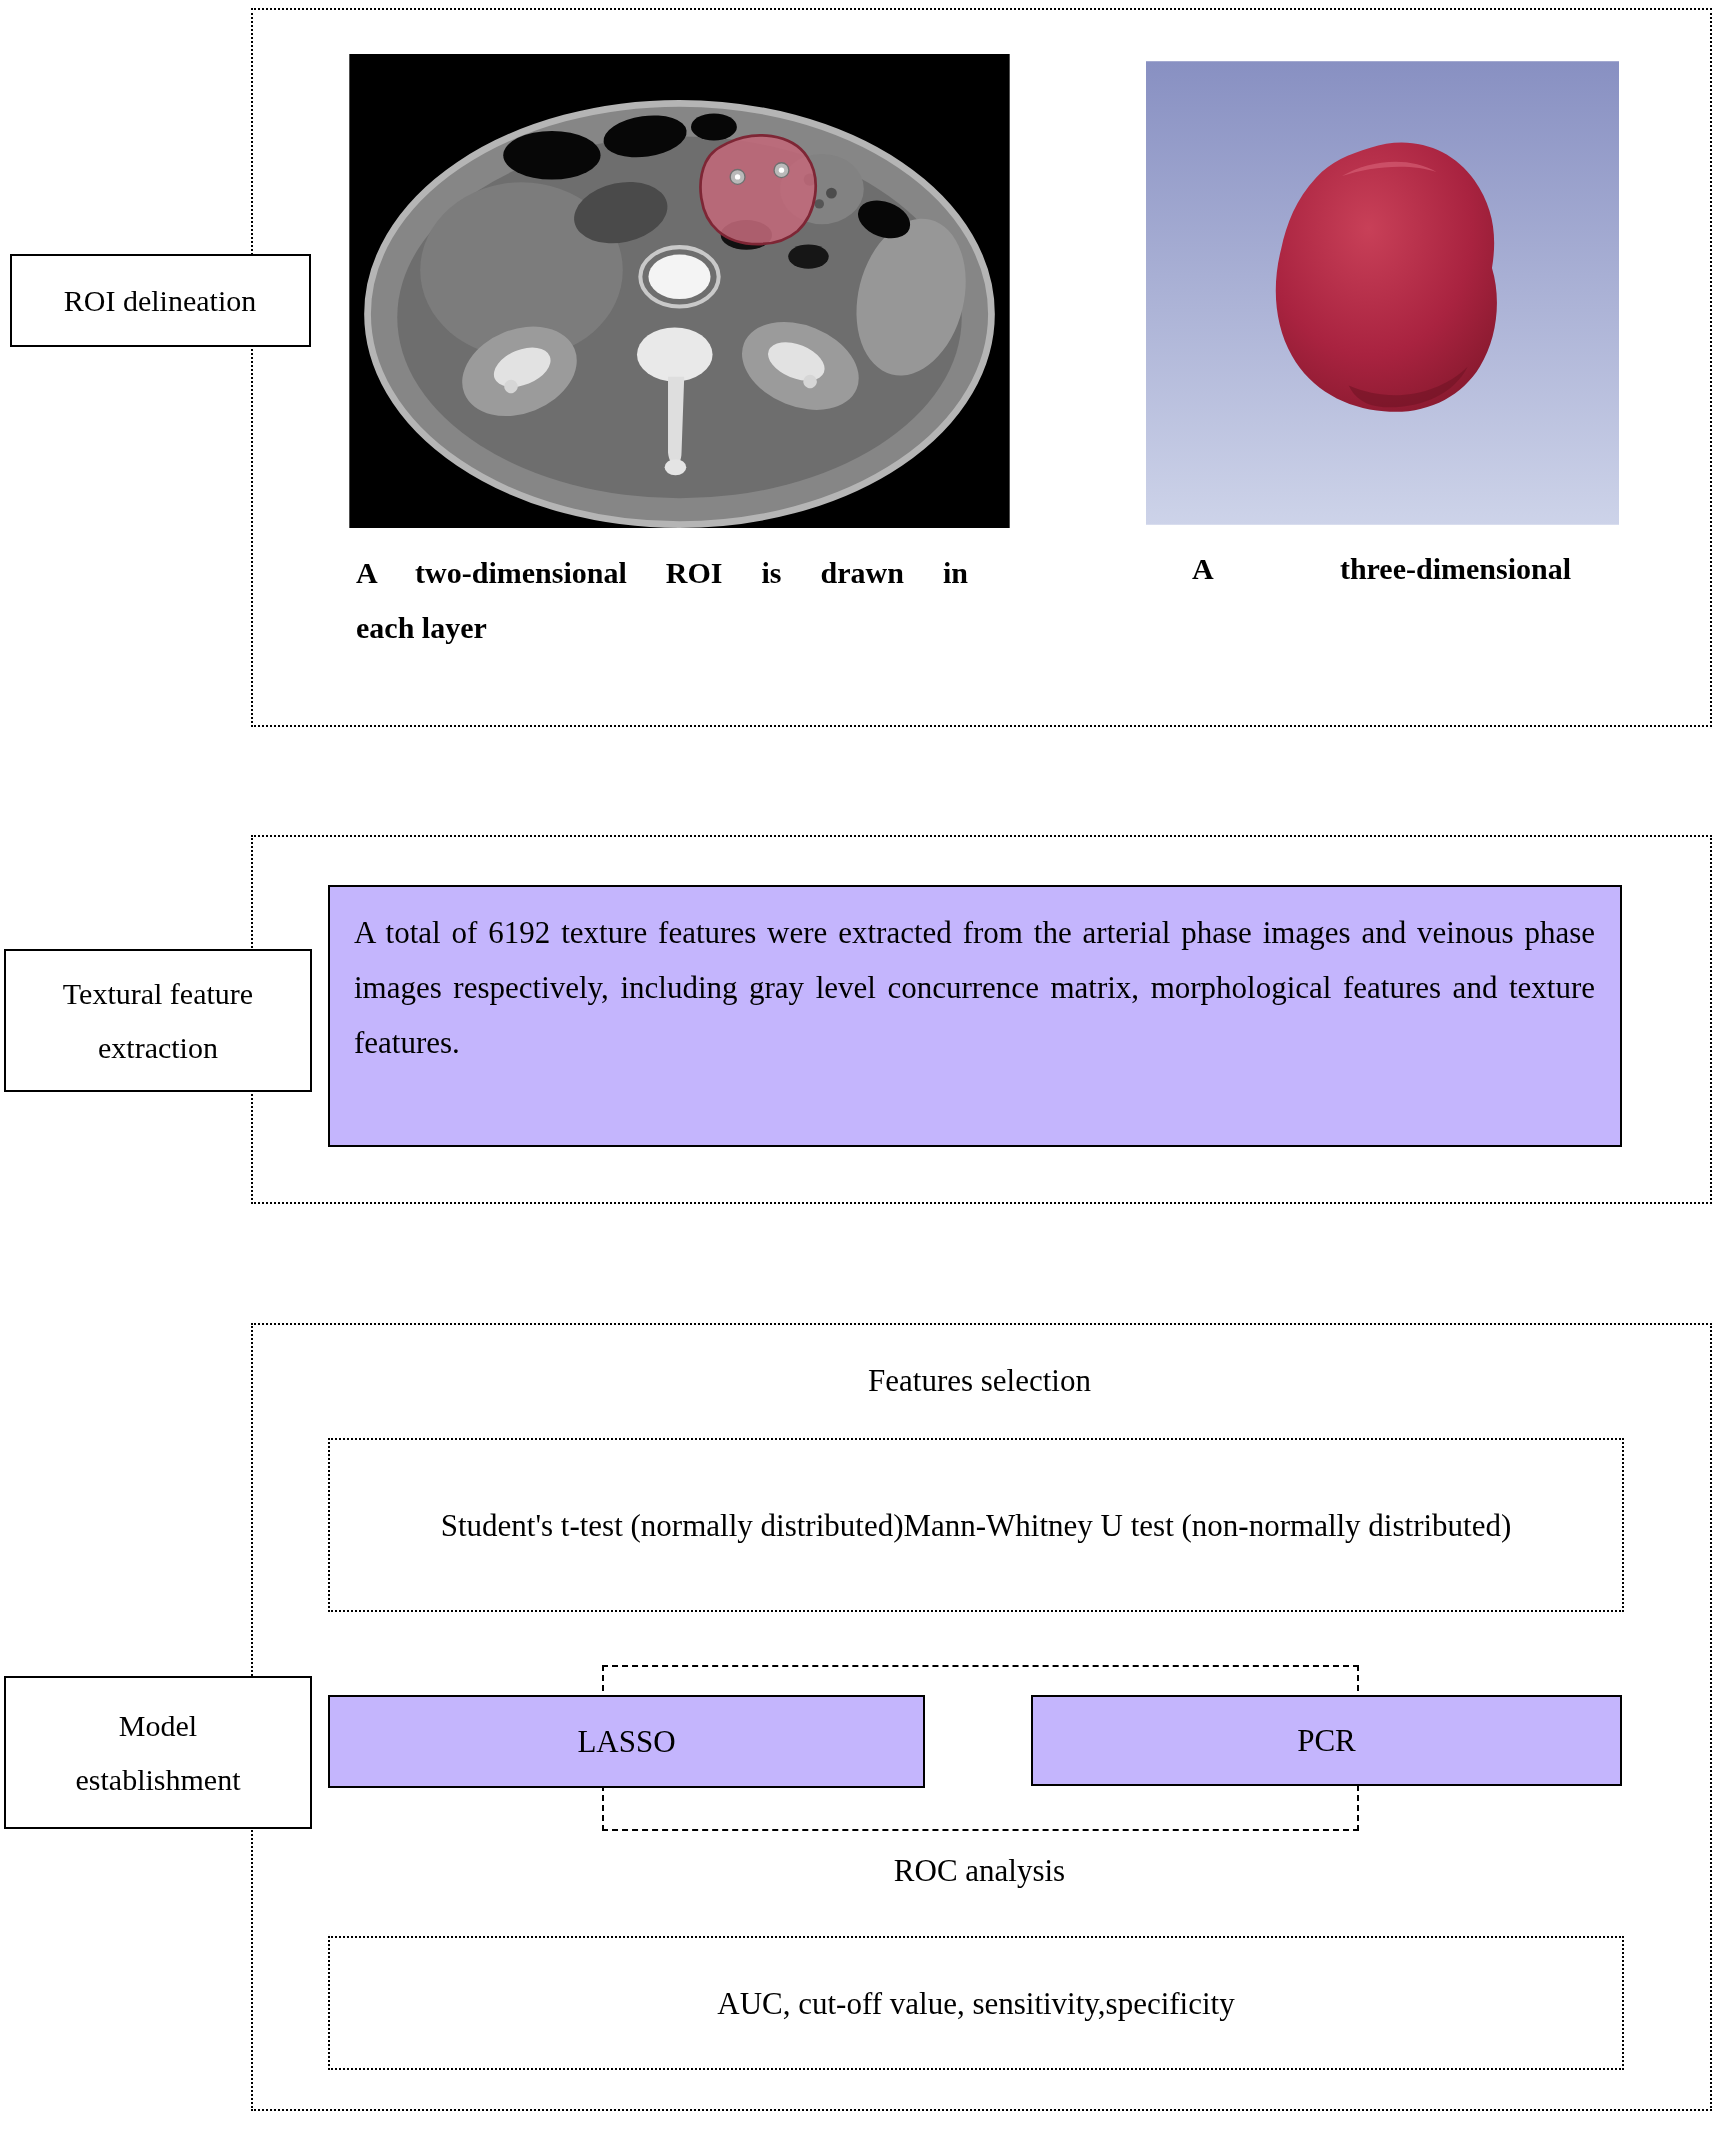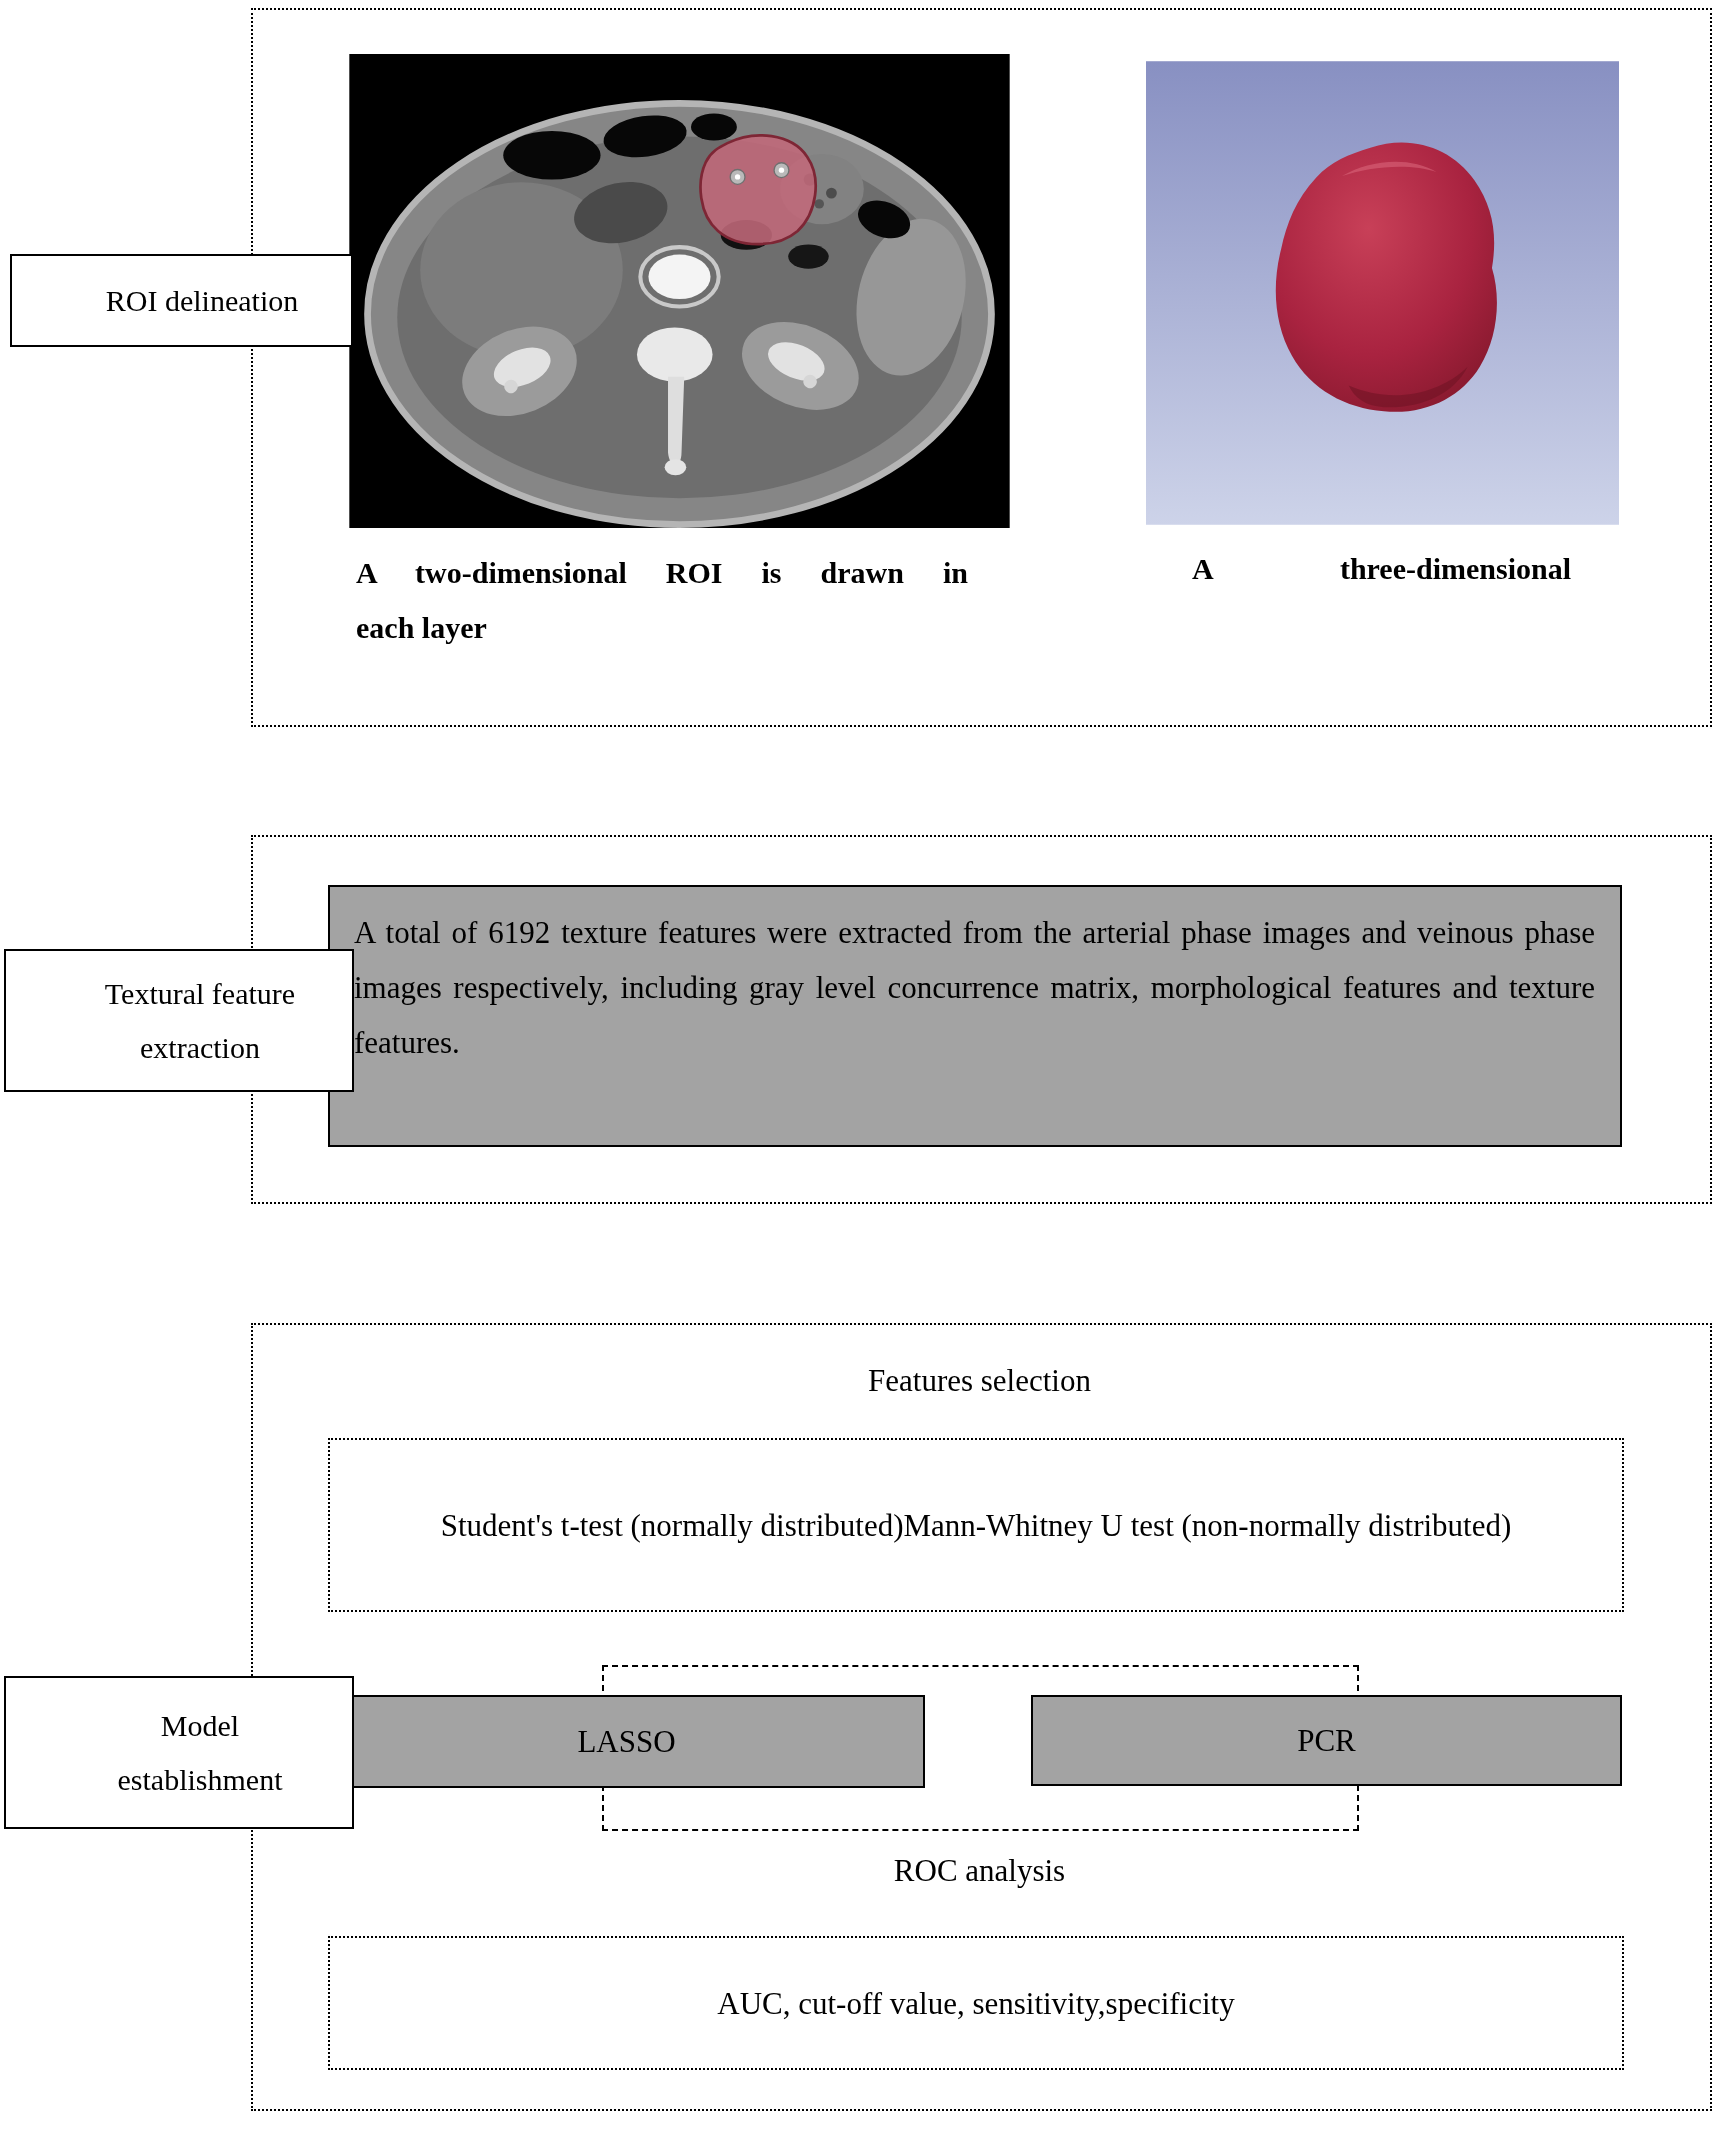--- a/index.html
+++ b/index.html
@@ -21,26 +21,25 @@
     border:2px solid #000;
     background:#fff;
     display:flex;
     flex-direction:column;
     align-items:center;
     justify-content:center;
     font-size:30px;
     line-height:54px;
     text-align:center;
     z-index:5;
-    padding-left:42px;
   }
   .solid-box{
     position:absolute;
     border:2px solid #000;
-    background:#a3a3a3;
+    background:#c4b5fd;
   }
   .inner-dotted-box{
     position:absolute;
     border:2px dotted #000;
     background:#fff;
     display:flex;
     flex-direction:row;
     align-items:center;
     justify-content:center;
     text-align:center;

